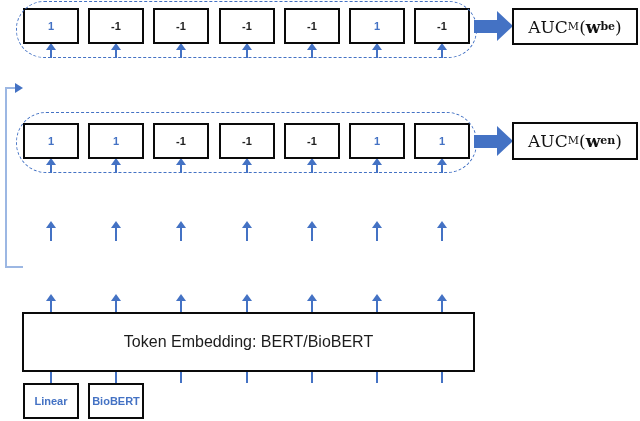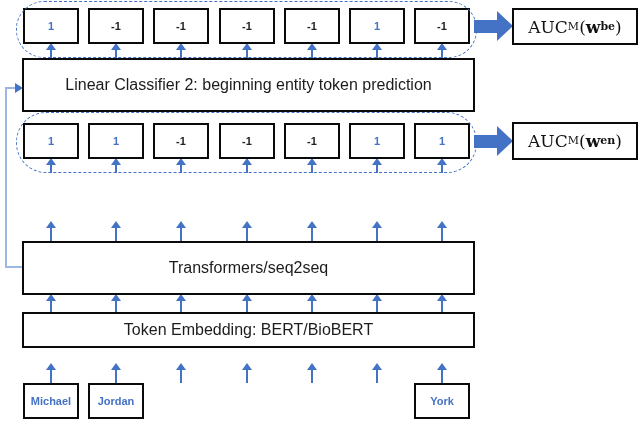--- a/index.html
+++ b/index.html
@@ -10,21 +10,21 @@
   
   .bigbox{
     position:absolute;left:22px;width:453px;background:#fff;
     border:2px solid #0a0a0a;box-sizing:border-box;
     display:flex;align-items:center;justify-content:center;
     font-size:16px;color:#1c1c1c;z-index:2;
   }
   #lc2{top:58px;height:54px;}
   #lc1{top:172px;height:50px;}
   #trans{top:241px;height:54px;}
-  #emb{top:312px;height:36px;}
+  #emb{top:312px;height:60px;}
 
   .row{position:absolute;left:0;width:640px;z-index:2;}
   #row-be{top:8px;height:36px;}
   #row-en{top:123px;height:36px;}
   #row-tokens{top:383px;height:36px;}
 
   .vbox,.tbox{
     position:absolute;top:0;width:56px;height:36px;background:#fff;
     border:2px solid #0a0a0a;box-sizing:border-box;
     display:flex;align-items:center;justify-content:center;
@@ -108,47 +108,40 @@
   <div class="row" id="row-be">
     <div class="vbox c1 pos">1</div>
     <div class="vbox c2">-1</div>
     <div class="vbox c3">-1</div>
     <div class="vbox c4">-1</div>
     <div class="vbox c5">-1</div>
     <div class="vbox c6 pos">1</div>
     <div class="vbox c7">-1</div>
   </div>
 
-  <div class="bigbox" id="lc2">
-    <span>Linear Classifier 2: beginning entity token prediction</span>
-  </div>
 
   <div class="row" id="row-en">
     <div class="vbox c1 pos">1</div>
     <div class="vbox c2 pos">1</div>
     <div class="vbox c3">-1</div>
     <div class="vbox c4">-1</div>
     <div class="vbox c5">-1</div>
     <div class="vbox c6 pos">1</div>
     <div class="vbox c7 pos">1</div>
   </div>
 
 
-  <div class="bigbox" id="trans">
-    <span>Transformers/seq2seq</span>
-  </div>
 
   <div class="bigbox" id="emb">
     <span>Token Embedding: BERT/BioBERT</span>
   </div>
 
   <div class="row" id="row-tokens">
-    <div class="tbox c1 entity">Michael</div>
-    <div class="tbox c2 entity">Jordan</div>
-    <div class="tbox c7 entity">York</div>
+    <div class="tbox c1 entity">Linear</div>
+    <div class="tbox c2 entity">BioBERT</div>
   </div>
 
   <div class="arrows" id="g-lc2-out">
       <div class="uparrow" style="left: 45px;">
         <div class="ahead"></div>
         <div class="astem"></div>
       </div>
       <div class="uparrow" style="left: 110px;">
         <div class="ahead"></div>
         <div class="astem"></div>

